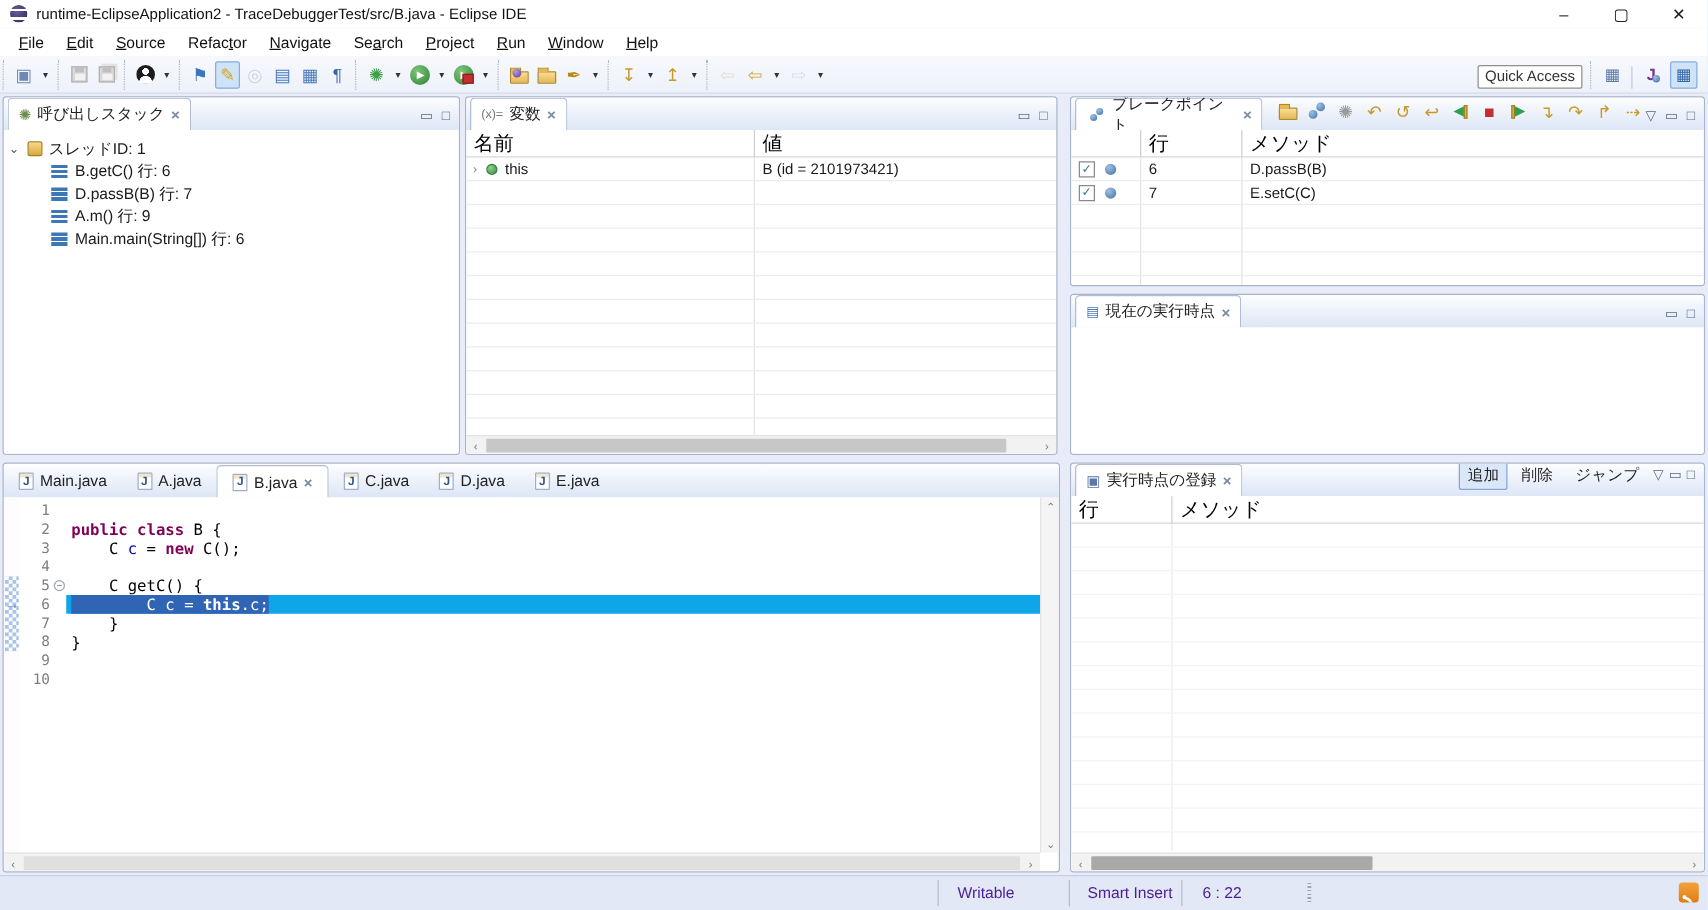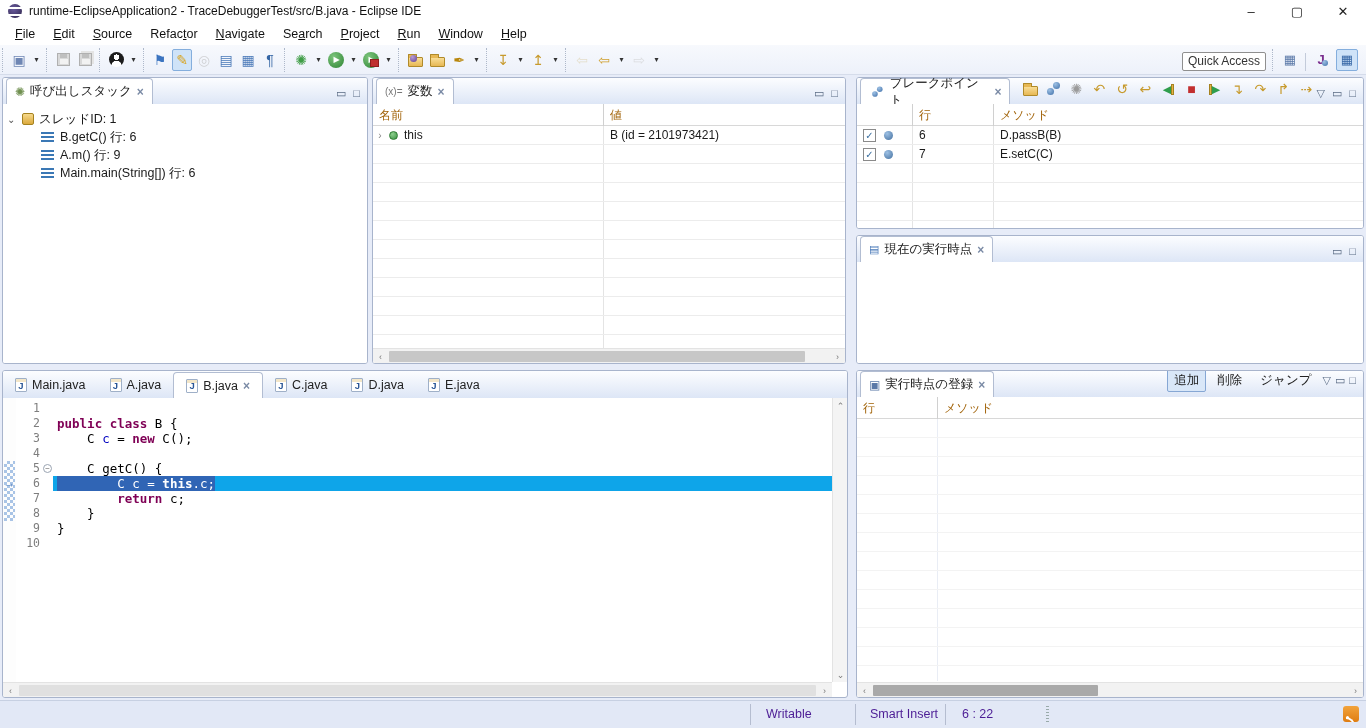--- a/index.html
+++ b/index.html
@@ -75,21 +75,21 @@
   .ptab { display:inline-flex; align-items:center; gap:5px; height:26px; margin-left:3px; padding:0 8px;
     background:#fff; border:1px solid #b2bdd2; border-bottom:none; border-radius:4px 4px 0 0; font-size:12.5px; color:#222; }
   .tclose { color:#7a8aa5; font-size:12px; font-weight:bold; }
   .phead-right { margin-left:auto; display:flex; align-items:center; gap:7px; padding:0 7px 5px 0; }
   .hbtn { color:#5a6b84; font-size:11px; line-height:1; }
   .pbody { position:absolute; left:0; top:26px; right:0; bottom:0; background:#fff; }
   .vticon { font-size:12px; }
 
   
   .thead { position:absolute; left:0; top:0; right:0; height:22px; border-bottom:1px solid #d8d8d8;
-    font-size:12px; color:#a16207; }
+    font-size:16px; color:#000000; }
   .thcell { position:absolute; top:0; height:22px; display:flex; align-items:center; padding-left:6px; }
   .grid-v { position:absolute; top:0; bottom:0; width:1px; background:#e4e4e4; }
   .trow { position:absolute; left:0; right:0; height:19px; border-bottom:1px solid #ececec;
     display:flex; align-items:center; font-size:12px; }
 
   
   .hscroll { position:absolute; height:15px; background:#f2f2f2; border-top:1px solid #e3e3e3; }
   .hthumb { position:absolute; top:2px; height:11px; border-radius:1px; }
   .sarrow { position:absolute; top:0; width:15px; height:15px; display:flex; align-items:center;
     justify-content:center; font-size:9px; color:#777; }
@@ -274,20 +274,24 @@
           <span class="chev">⌄</span>
           <span class="threadbox"></span>
           <span>スレッドID: 1</span>
         </div>
         <div class="tree-frame">
           <span class="framebars"></span>
           <span>B.getC() 行: 6</span>
         </div>
         <div class="tree-frame">
           <span class="framebars"></span>
+          <span>D.passB(B) 行: 7</span>
+        </div>
+        <div class="tree-frame">
+          <span class="framebars"></span>
           <span>A.m() 行: 9</span>
         </div>
         <div class="tree-frame">
           <span class="framebars"></span>
           <span>Main.main(String[]) 行: 6</span>
         </div>
       </div>
   </div>
 </div>
 
@@ -477,21 +481,20 @@
         <div></div>
         <div></div>
       </div>
     <div id="code-lines">
         <div class="cline"></div>
         <div class="cline"><span class="tok-kw">public class</span><span> B {</span></div>
         <div class="cline"><span>    C </span><span class="tok-fld">c</span><span> = </span><span class="tok-kw">new</span><span> C();</span></div>
         <div class="cline"></div>
         <div class="cline"><span>    C getC() {</span></div>
         <div class="cline cur"><span class="selbox"><span>        C c = </span><span class="tok-kw">this</span><span>.c;</span></span></div>
-        <div class="cline"><span>        </span><span class="tok-kw">return</span><span> c;</span></div>
         <div class="cline"><span>    }</span></div>
         <div class="cline"><span>}</span></div>
         <div class="cline"></div>
       </div>
   </div>
   <div class="vscroll" style="top:27px;right:0;bottom:15px;">
     <span class="sarrow" style="left:0;top:0;">⌃</span>
     <span class="sarrow" style="left:0;top:auto;bottom:0;">⌄</span>
   </div>
   <div class="hscroll" style="left:0;right:15px;bottom:0;">

